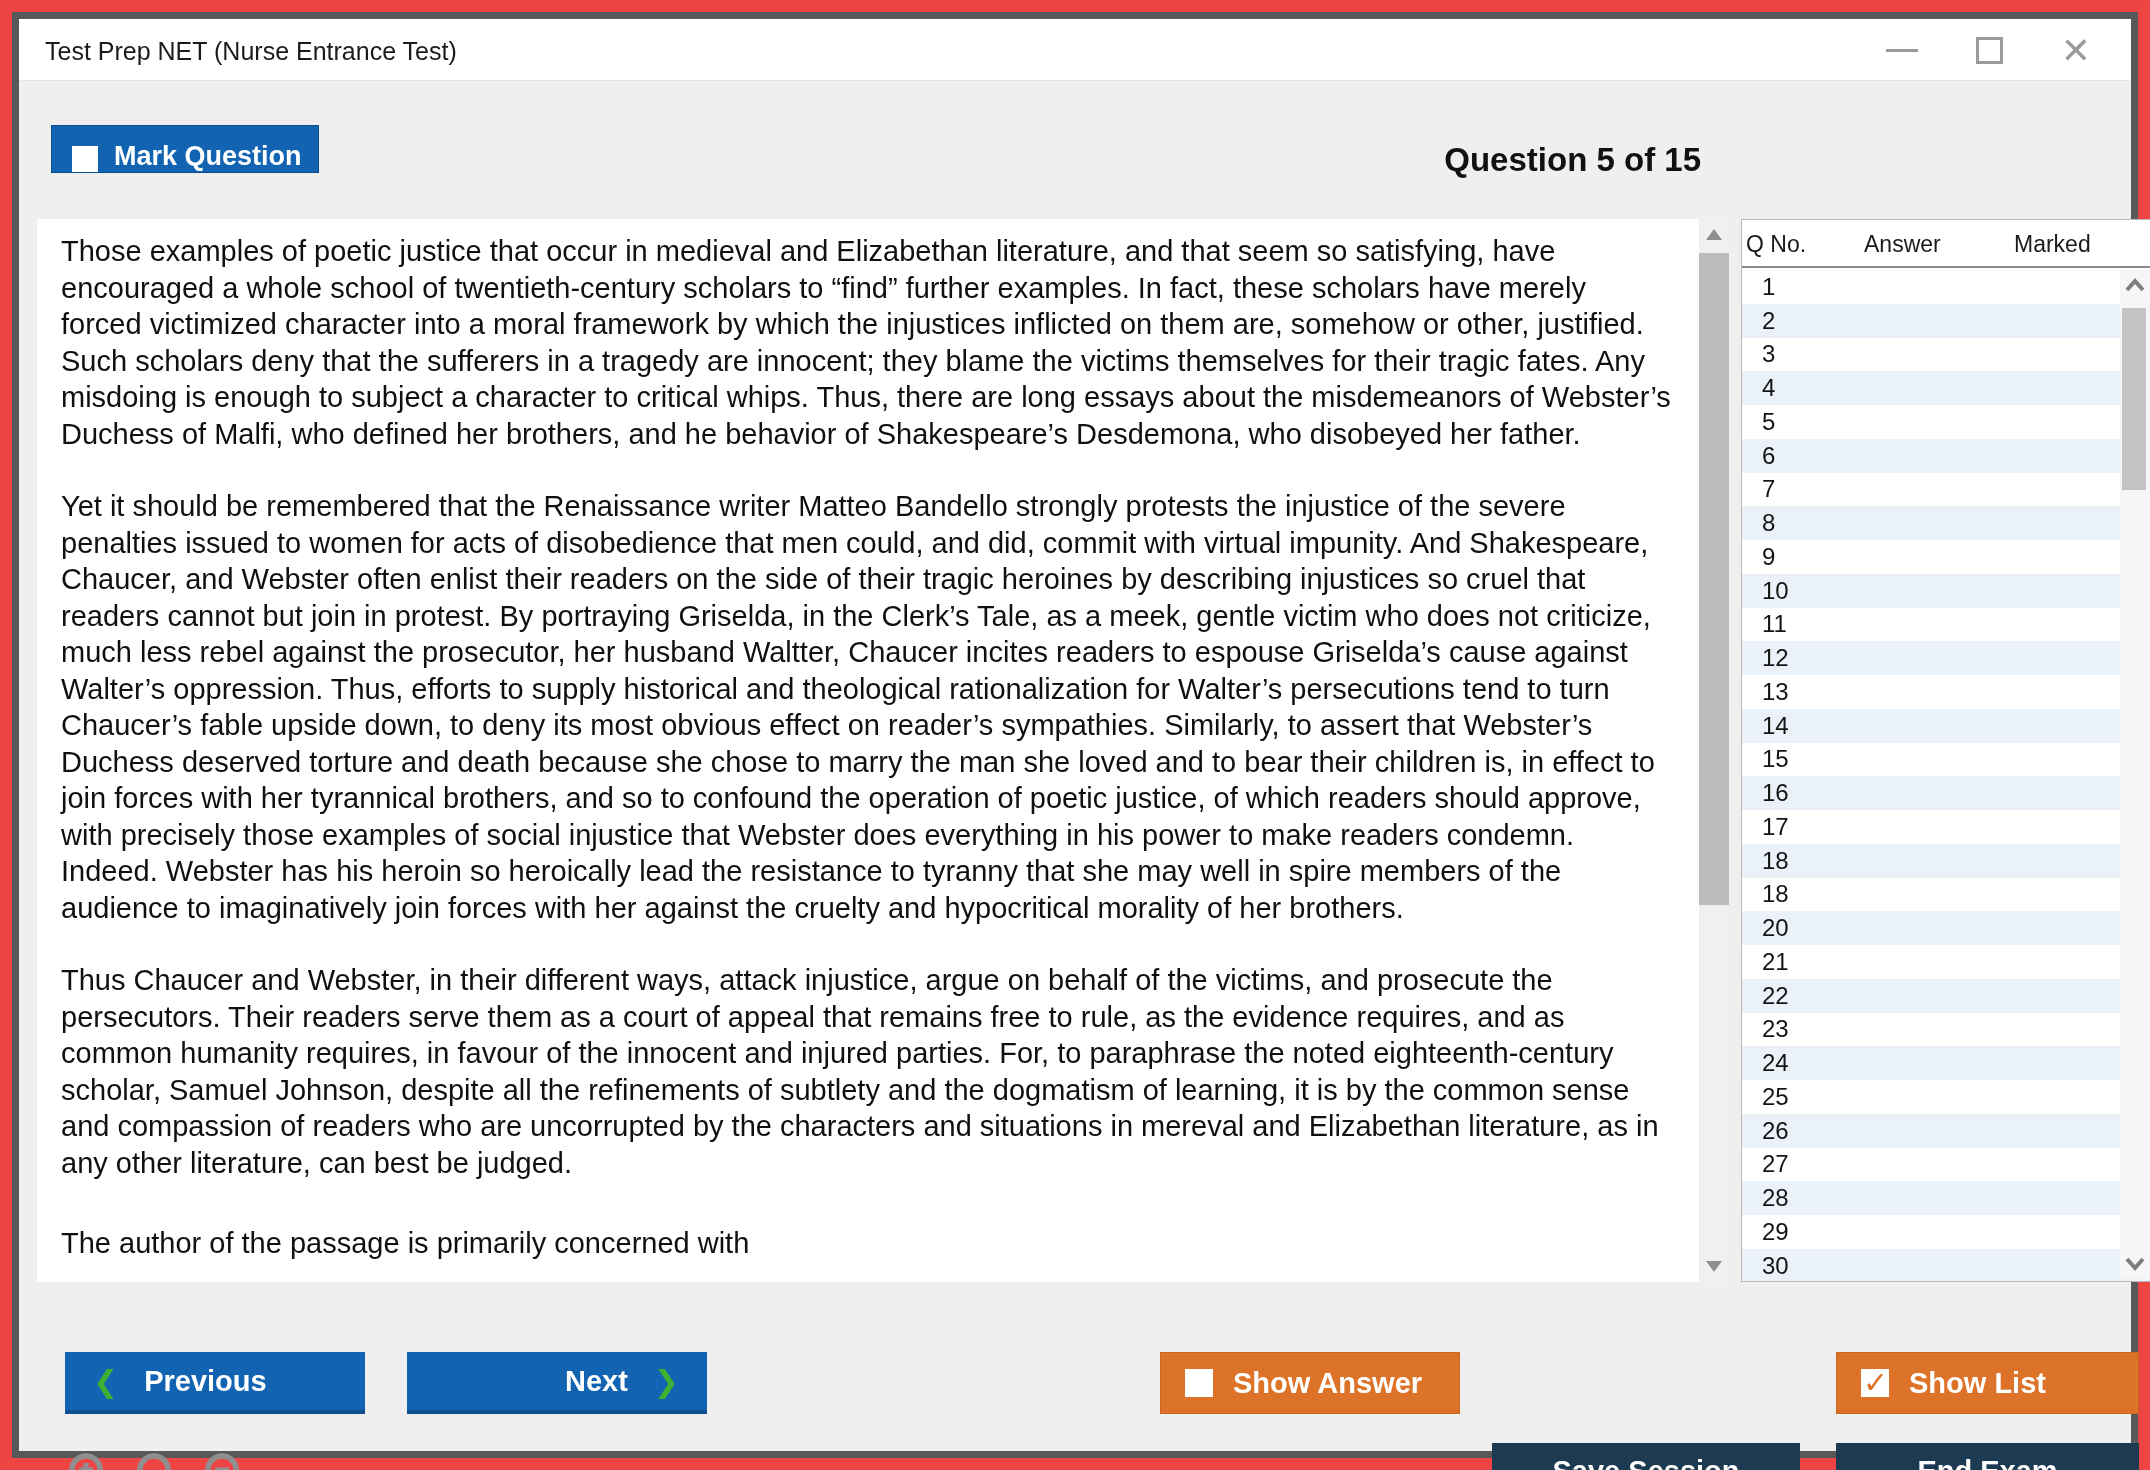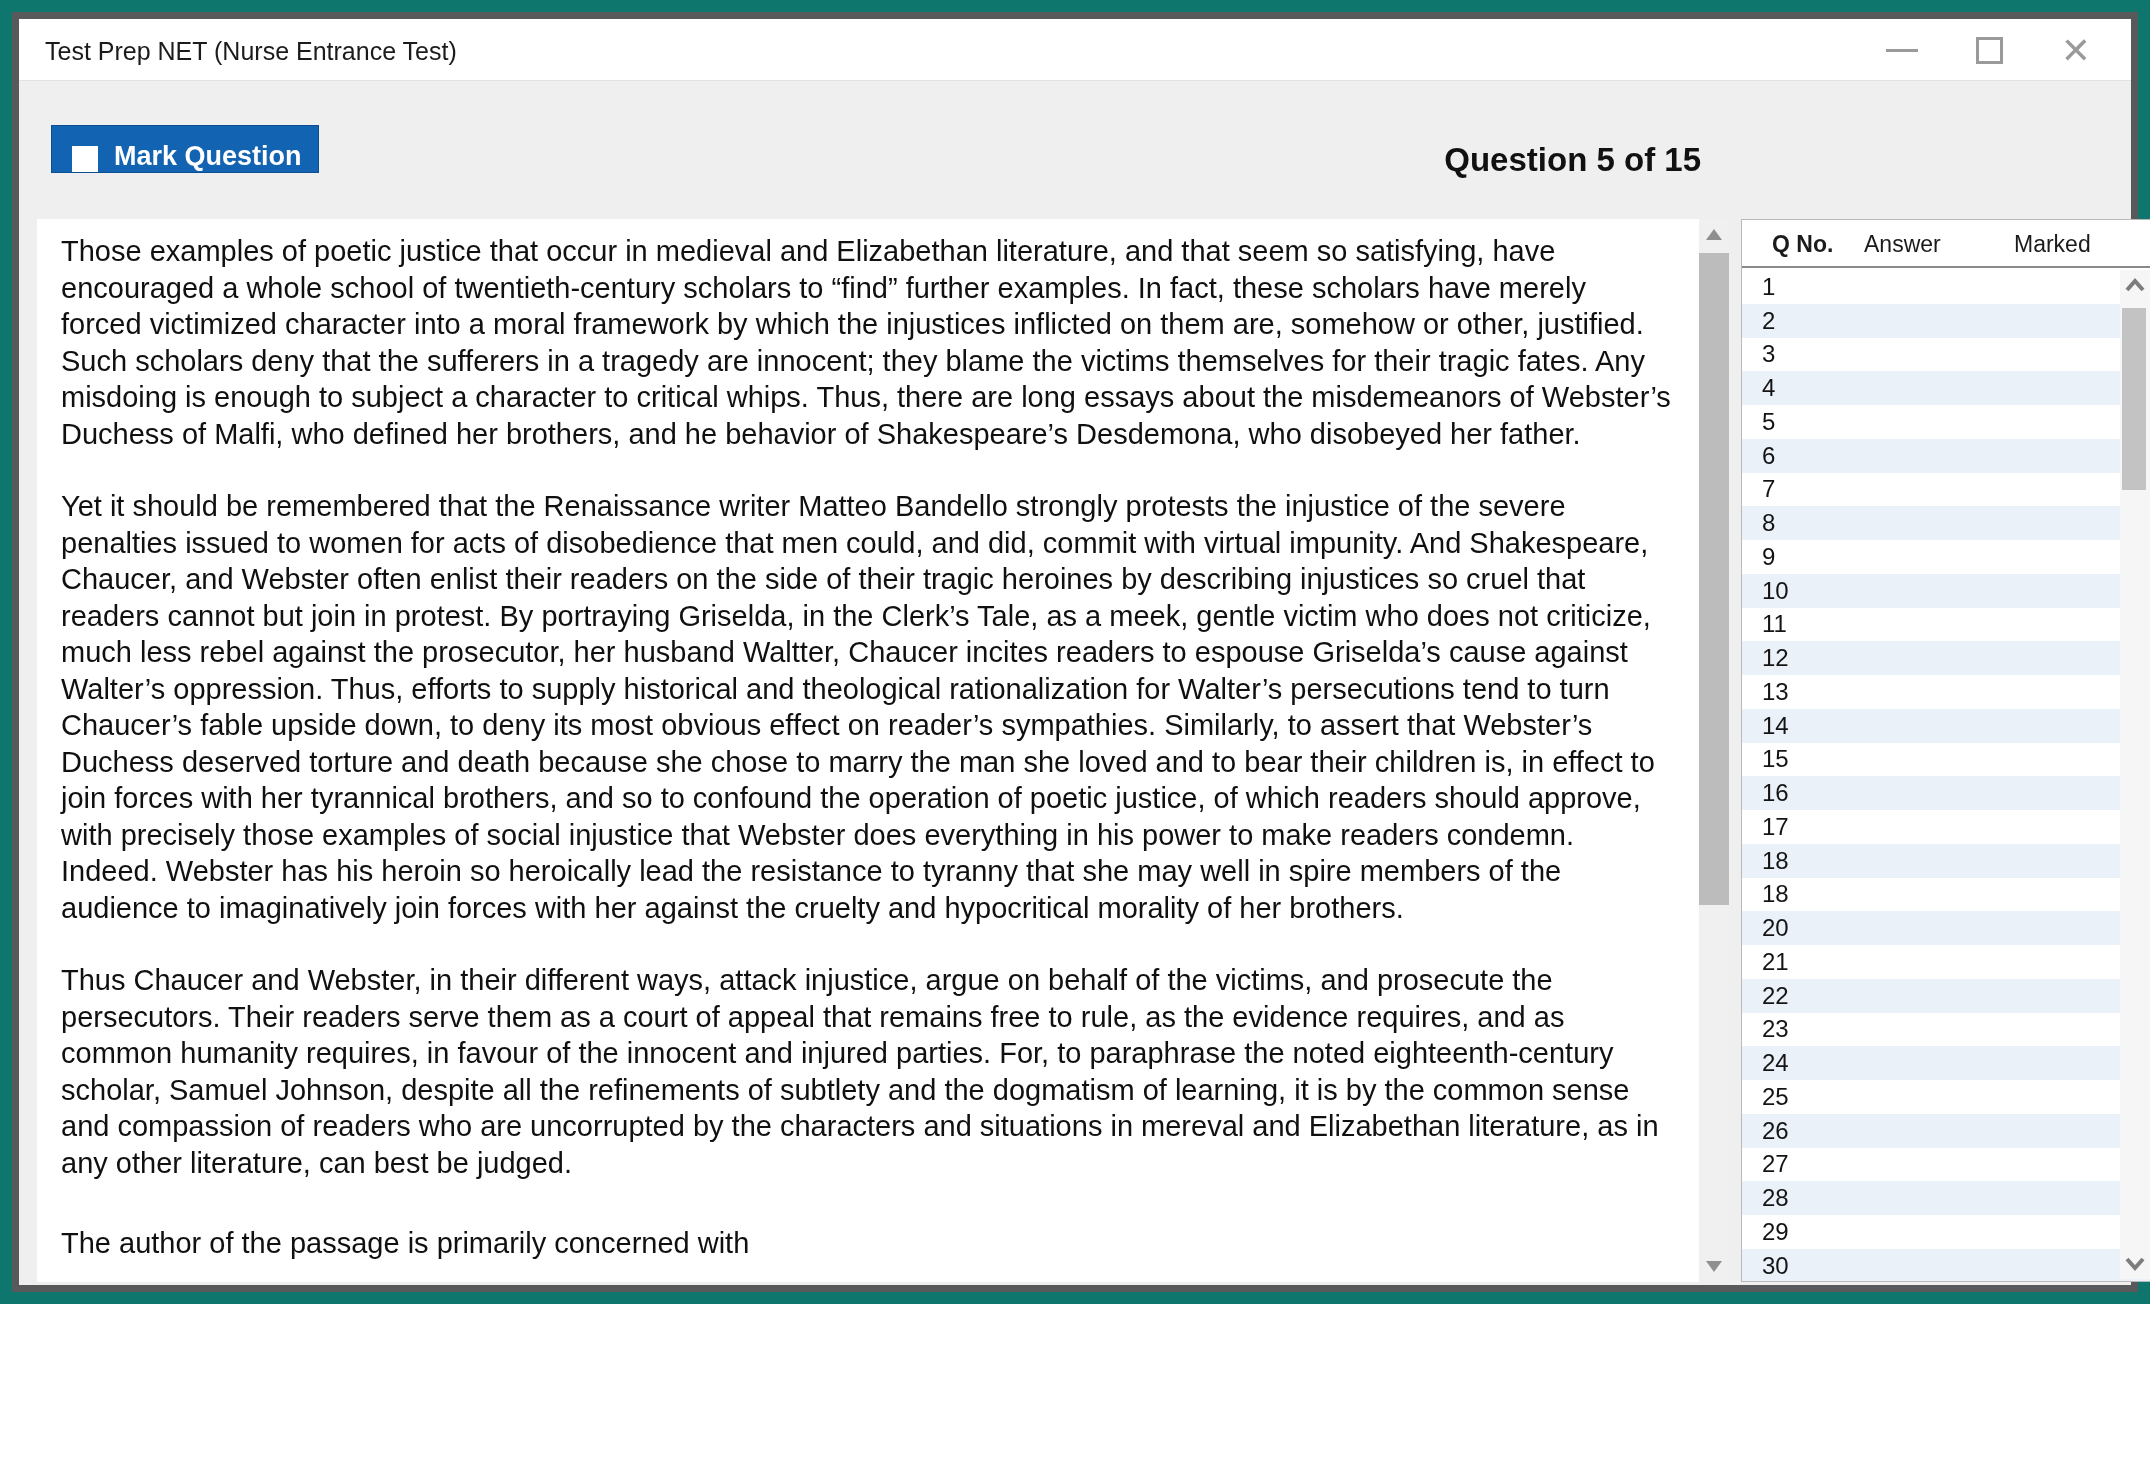--- a/index.html
+++ b/index.html
@@ -1,18 +1,18 @@
 <!DOCTYPE html>
 <html><head>
 <meta charset="utf-8">
 <style>
   * { box-sizing: border-box; margin: 0; padding: 0; }
   html,body { background:#ffffff; }
   body { font-family: "Liberation Sans", "DejaVu Sans", sans-serif; }
-  #canvas { position:relative; width:2150px; height:1304px; background:#0f766e; overflow:hidden; }
+  #canvas { position:relative; width:2150px; height:1470px; background:#ef4444; overflow:hidden; }
 
   .window-frame { position:absolute; left:12px; top:12px; right:12px; bottom:12px;
     border:7px solid #58595b; background:#ffffff; }
 
   
   .titlebar { position:absolute; left:0; top:0; right:0; height:62px; background:#ffffff;
     border-bottom:1px solid #e3e3e3; }
   .window-title { position:absolute; left:26px; top:18px; font-size:25px; color:#1b1b1b; }
   .win-controls { position:absolute; right:40px; top:0; height:62px; display:flex; align-items:center; gap:58px; }
   .wc-min { width:32px; height:3px; background:#9a9a9a; cursor:pointer; }
@@ -47,21 +47,21 @@
   .v-scroll .arrow-down { bottom:10px; border-left:8px solid transparent; border-right:8px solid transparent;
     border-top:11px solid #8f8f8f; }
   .v-scroll .thumb { position:absolute; left:0; width:30px; background:#bcbcbc; cursor:pointer; }
 
   
   .sidebar { position:absolute; left:1722px; top:138px; width:412px; height:1063px;
     background:#ffffff; border:1px solid #b9b9b9; }
   .sb-header { position:absolute; left:0; top:0; right:0; height:48px; background:#ffffff;
     border-bottom:2px solid #8a8a8a; font-size:23px; color:#1b1b1b; }
   .sb-header span { position:absolute; top:11px; }
-  .sb-col-qno { left:30px;font-weight:bold; }
+  .sb-col-qno { left:4px; }
   .sb-col-answer { left:122px; }
   .sb-col-marked { left:272px; }
   .sb-rows { position:absolute; left:0; top:50px; right:0; bottom:0; overflow:hidden; }
   .qrow { height:33.75px; display:flex; align-items:center; padding-left:20px;
     font-size:24px; color:#141414; background:#ffffff; cursor:pointer; }
   .qrow.alt { background:#eaf1f8; }
 
   
   .sb-scroll { position:absolute; right:2px; top:50px; bottom:2px; width:30px; background:#f6f6f6; }
   .sb-scroll svg { position:absolute; left:3px; cursor:pointer; }

